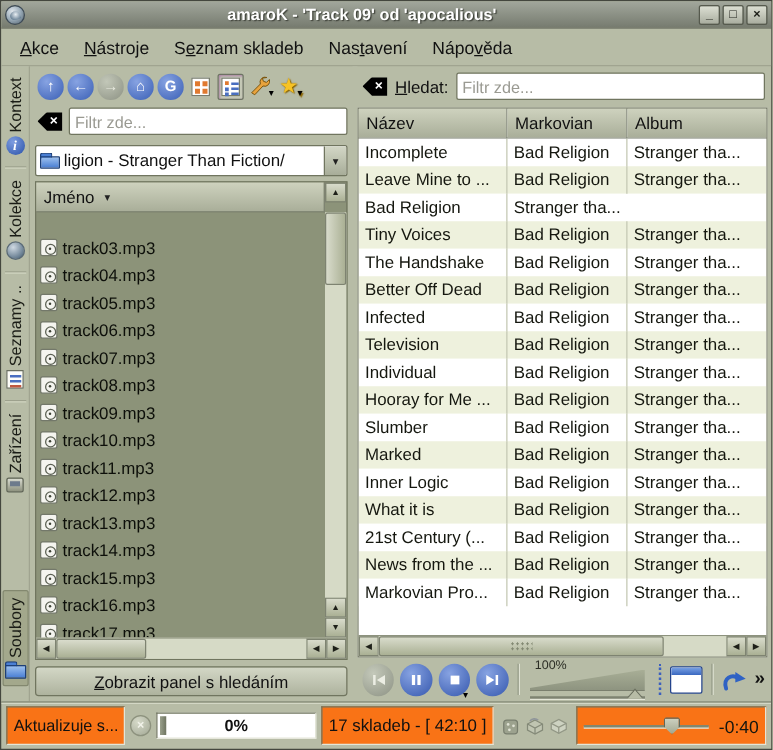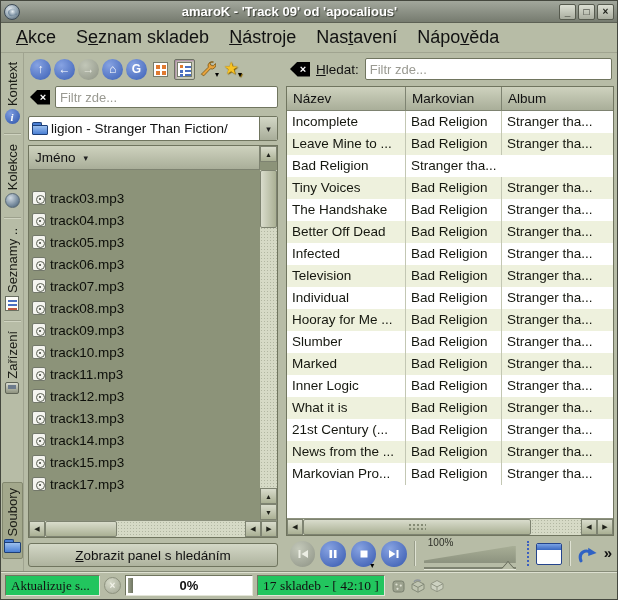--- a/index.html
+++ b/index.html
@@ -50,21 +50,21 @@
     cursor:default;
   }
   
   .menubar {
     height:30px; flex:0 0 30px;
     display:flex; align-items:center; gap:2px;
     padding:0 6px;
     background:#b7bca6;
     border-bottom:1px solid #a0a490;
   }
-  .menu-item { padding:4px 9px; font-size:18px; }
+  .menu-item { padding:4px 9px; font-size:14px; }
   .menu-item u { text-decoration:underline; }
   
   .main { flex:1; display:flex; min-height:0; }
   
   .tabbar {
     flex:0 0 23px; width:23px;
     display:flex; flex-direction:column; align-items:center;
     padding-top:4px; background:#b7bca6;
     border-right:1px solid #a0a490;
   }
@@ -214,23 +214,23 @@
   .win-toggle { width:27px; height:22px; border:1px solid #24448c; background:#fff; border-radius:2px; overflow:hidden; }
   .win-toggle .bar { height:6px; background:linear-gradient(#7aa2e4,#3a68c0); }
   .ic-swirl { width:22px; height:18px; }
   .overflow-glyph { font-size:15px; font-weight:bold; color:#111; line-height:1; padding-bottom:2px; }
   
   .statusbar {
     flex:0 0 28px; display:flex; align-items:center; gap:4px;
     border-top:1px solid #878c79; box-shadow:inset 0 1px 0 #dde0d0;
     padding:3px 4px;
   }
-  .seg { height:21px; display:flex; align-items:center;
+  .seg { height:31px; display:flex; align-items:center;
     border:1px solid; border-color:#70755f #e3e5d8 #e3e5d8 #70755f;
-    padding:0 5px; background:#22c55e;font-family:Liberation Serif, serif; }
+    padding:0 5px; background:#f97316; }
   .seg-left { width:95px; flex:0 0 95px; white-space:nowrap; overflow:hidden; font-size:13px; }
   .cancel-btn { width:17px; height:17px; flex:0 0 17px; border-radius:50%;
     background:radial-gradient(circle at 35% 30%, #d6dac9, #a2a794);
     border:1px solid #8d927e; color:#f2f3ea; font-size:10px; font-weight:bold;
     display:flex; align-items:center; justify-content:center; line-height:1; }
   .progress { width:128px; flex:0 0 128px; height:21px; background:#fff;
     border:1px solid; border-color:#70755f #e3e5d8 #e3e5d8 #70755f;
     position:relative; display:flex; align-items:center; justify-content:center; }
   .progress .fill { position:absolute; left:2px; top:2px; bottom:2px; width:5px;
     background:linear-gradient(90deg,#9aa08c,#6e7460); }
@@ -256,22 +256,22 @@
     <div class="title">amaroK - 'Track 09' od 'apocalious'</div>
     <div class="winbtns">
       <div class="wbtn">_</div>
       <div class="wbtn">□</div>
       <div class="wbtn">×</div>
     </div>
   </div>
 
   <div class="menubar">
     <span class="menu-item"><u>A</u>kce</span>
+      <span class="menu-item"><u>N</u>ástroje</span>
       <span class="menu-item alt">S<u>e</u>znam skladeb</span>
-      <span class="menu-item"><u>N</u>ástroje</span>
       <span class="menu-item alt">Nas<u>t</u>avení</span>
       <span class="menu-item">Nápo<u>v</u>ěda</span>
   </div>
 
   <div class="main">
 
     <div class="tabbar">
       <div class="vtab">
         <span class="lbl">Kontext</span>
         <span class="ic-info">i</span>
@@ -405,20 +405,24 @@
                 <span class="ic-audio"></span>
                 <span>track13.mp3</span>
               </div>
               <div class="frow alt">
                 <span class="ic-audio"></span>
                 <span>track14.mp3</span>
               </div>
               <div class="frow">
                 <span class="ic-audio"></span>
                 <span>track15.mp3</span>
+              </div>
+              <div class="frow alt">
+                <span class="ic-audio"></span>
+                <span>track16.mp3</span>
               </div>
               <div class="frow">
                 <span class="ic-audio"></span>
                 <span>track17.mp3</span>
               </div>
           </div>
           <div class="vscroll" style="border-left:none">
             <div class="sb-track">
               <div class="sb-thumb-v"></div>
             </div>
@@ -644,14 +648,20 @@
       <svg width="16" height="16" viewBox="0 0 16 16">
         <path d="M8 3 L14 6.2 L14 11 L8 14.2 L2 11 L2 6.2 Z" fill="#c2c7b4" stroke="#7c8271"></path>
         <path d="M2 6.2 L8 9.4 L14 6.2 M8 9.4 L8 14.2" stroke="#7c8271" fill="none"></path>
         <path d="M4 4 C 5 1.5 9 1.5 10.5 3.2" fill="none" stroke="#8a9099" stroke-width="1.4"></path>
       </svg>
       <svg width="16" height="16" viewBox="0 0 16 16">
         <path d="M8 2.5 L14 5.7 L14 10.5 L8 13.7 L2 10.5 L2 5.7 Z" fill="#d2d6c6" stroke="#8c9180"></path>
         <path d="M2 5.7 L8 8.9 L14 5.7 M8 8.9 L8 13.7" stroke="#8c9180" fill="none"></path>
       </svg>
     </div>
+    <div class="seg seg-slider">
+      <div class="slidertrack">
+        <div class="sliderhandle"></div>
+      </div>
+      <span class="time-label">-0:40</span>
+    </div>
   </div>
 </div>
 
 </body></html>

